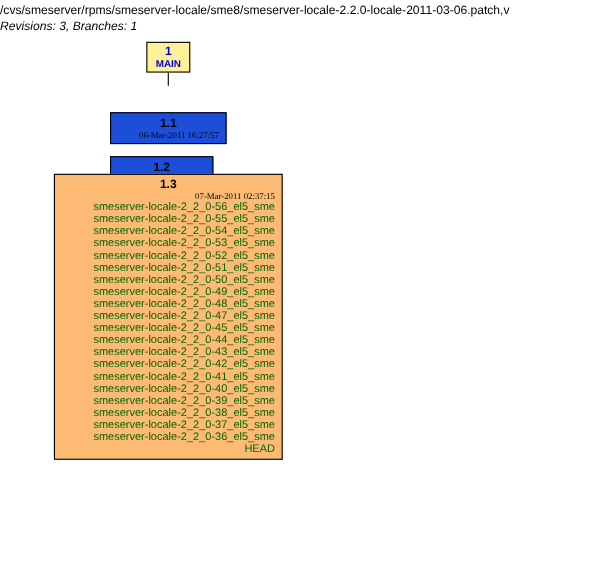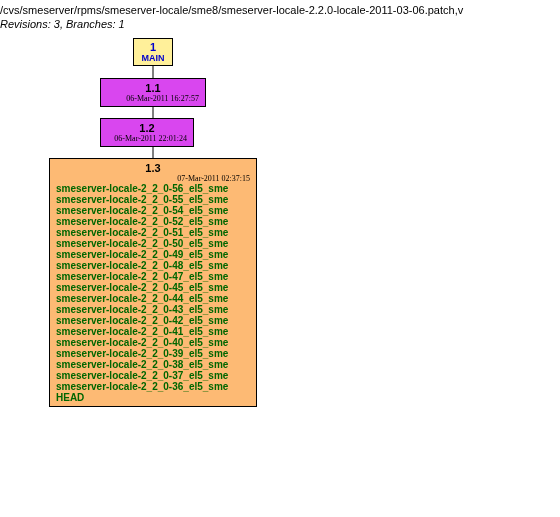--- a/index.html
+++ b/index.html
@@ -54,30 +54,31 @@
     }
     .node-main .num {
       font-size: 11px;
       display: block;
     }
     .node-main .lbl {
       font-size: 9px;
       display: block;
     }
     .node-rev {
-      background: #d946ef;
+      background: #1d4ed8;
+      margin-top: 24px;
     }
     .node-head {
       background: #fdba74;
     }
     .node-head .tag {
       color: #006600;
-      font-weight: bold;
+      font-weight: normal;
       font-size: 10px;
-      text-align: left;
+      text-align: right;
     }
     svg.lines {
       position: absolute;
       top: 0;
       left: 0;
       width: 560px;
       height: 485px;
       pointer-events: none;
     }
   </style>
@@ -111,20 +112,21 @@
     <div class="title">1.2</div>
     <div class="date">06-Mar-2011 22:01:24</div>
   </div>
 
   <div class="node node-head" style="left:49px; top:124px; width:208px;">
     <div class="title">1.3</div>
     <div class="date">07-Mar-2011 02:37:15</div>
     <div class="tag">smeserver-locale-2_2_0-56_el5_sme</div>
     <div class="tag">smeserver-locale-2_2_0-55_el5_sme</div>
     <div class="tag">smeserver-locale-2_2_0-54_el5_sme</div>
+    <div class="tag">smeserver-locale-2_2_0-53_el5_sme</div>
     <div class="tag">smeserver-locale-2_2_0-52_el5_sme</div>
     <div class="tag">smeserver-locale-2_2_0-51_el5_sme</div>
     <div class="tag">smeserver-locale-2_2_0-50_el5_sme</div>
     <div class="tag">smeserver-locale-2_2_0-49_el5_sme</div>
     <div class="tag">smeserver-locale-2_2_0-48_el5_sme</div>
     <div class="tag">smeserver-locale-2_2_0-47_el5_sme</div>
     <div class="tag">smeserver-locale-2_2_0-45_el5_sme</div>
     <div class="tag">smeserver-locale-2_2_0-44_el5_sme</div>
     <div class="tag">smeserver-locale-2_2_0-43_el5_sme</div>
     <div class="tag">smeserver-locale-2_2_0-42_el5_sme</div>

